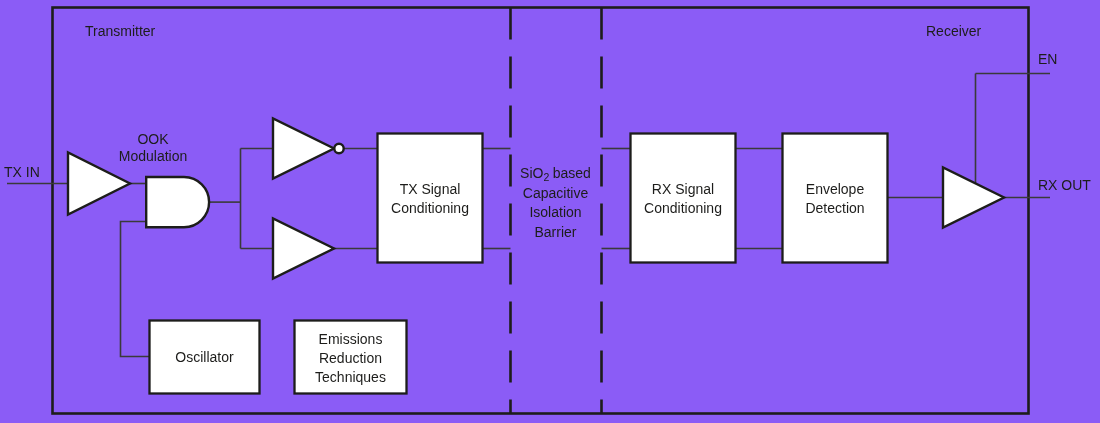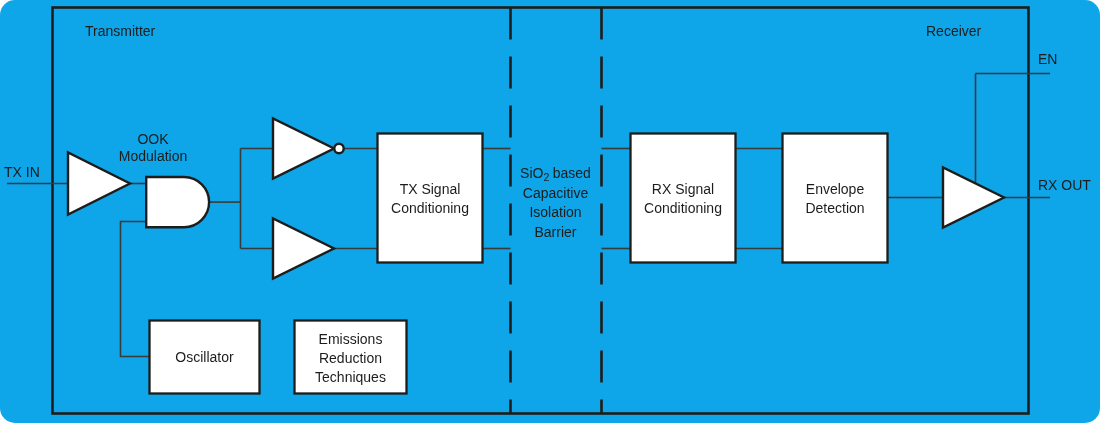--- a/index.html
+++ b/index.html
@@ -7,22 +7,21 @@
     padding: 0;
     background: #ffffff;
     width: 1100px;
     height: 423px;
     overflow: hidden;
   }
   .diagram-wrap {
     position: relative;
     width: 1100px;
     height: 423px;
-    background: #0ea5e9;
-    border-radius: 15px;
+    background: #8b5cf6;
   }
   svg {
     display: block;
     font-family: "Liberation Sans", sans-serif;
   }
   svg text {
     fill: #1d1d1b;
     font-size: 14px;
     font-family: "Liberation Sans", sans-serif;
   }

